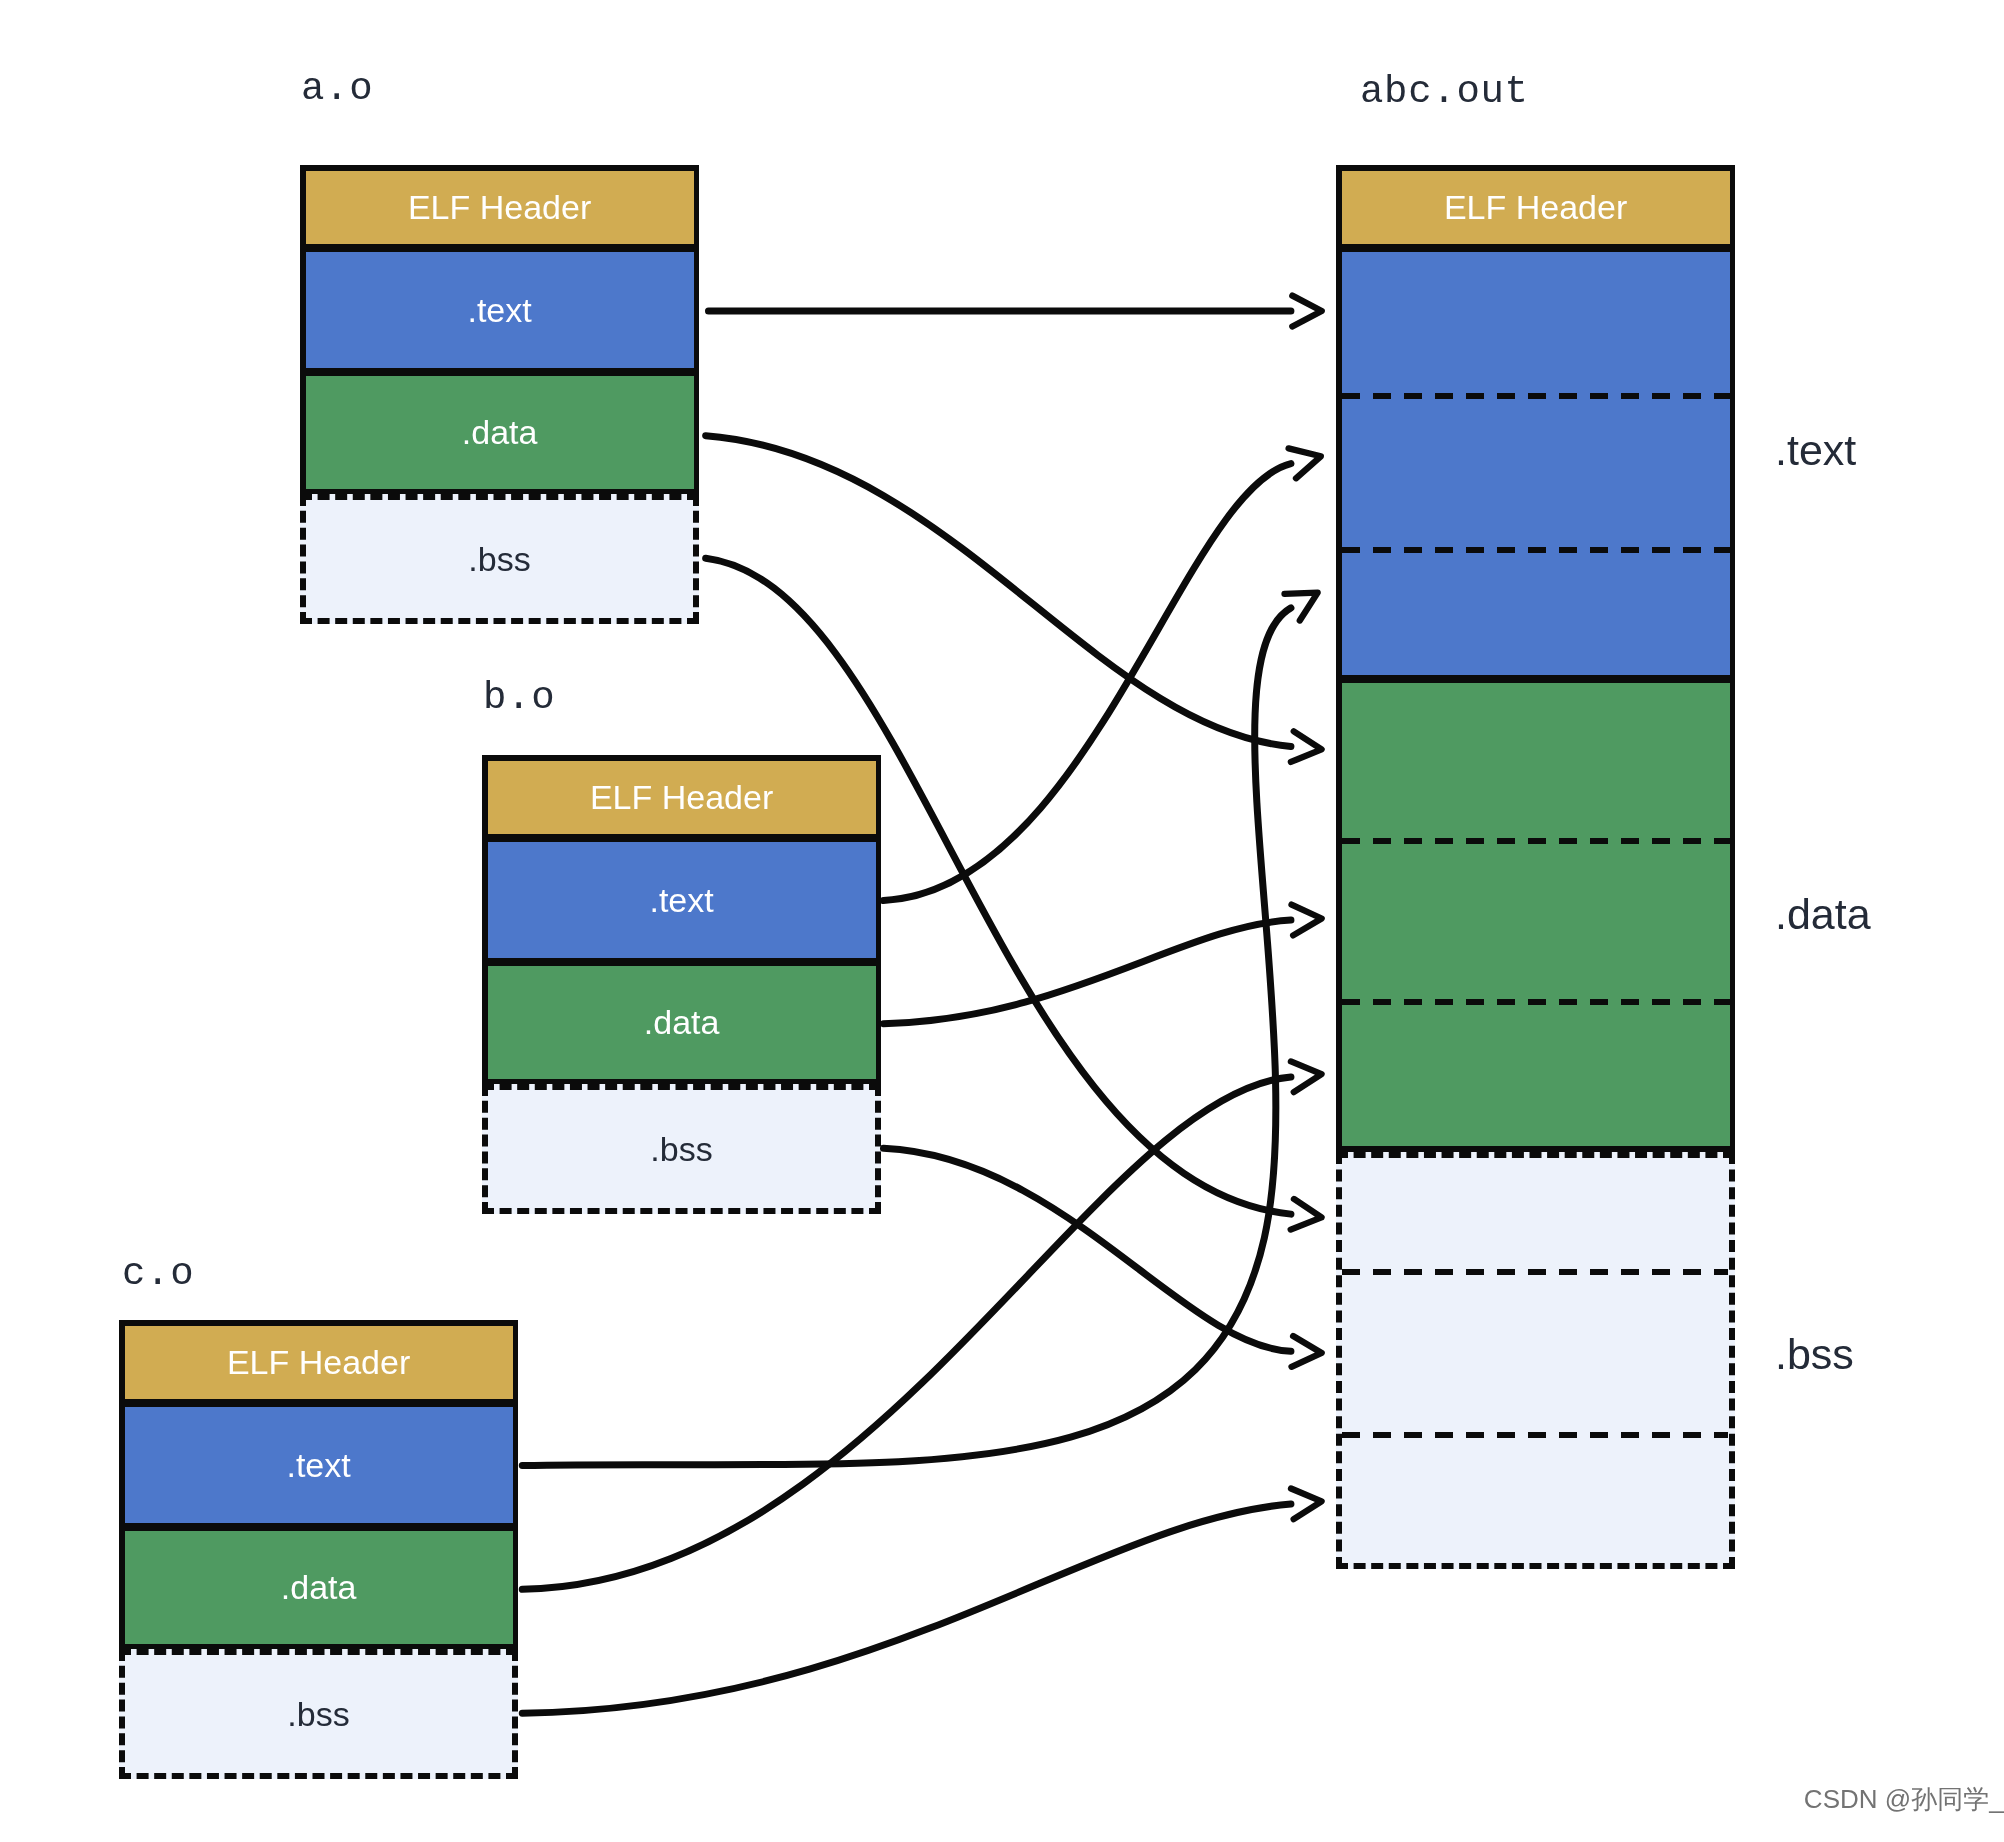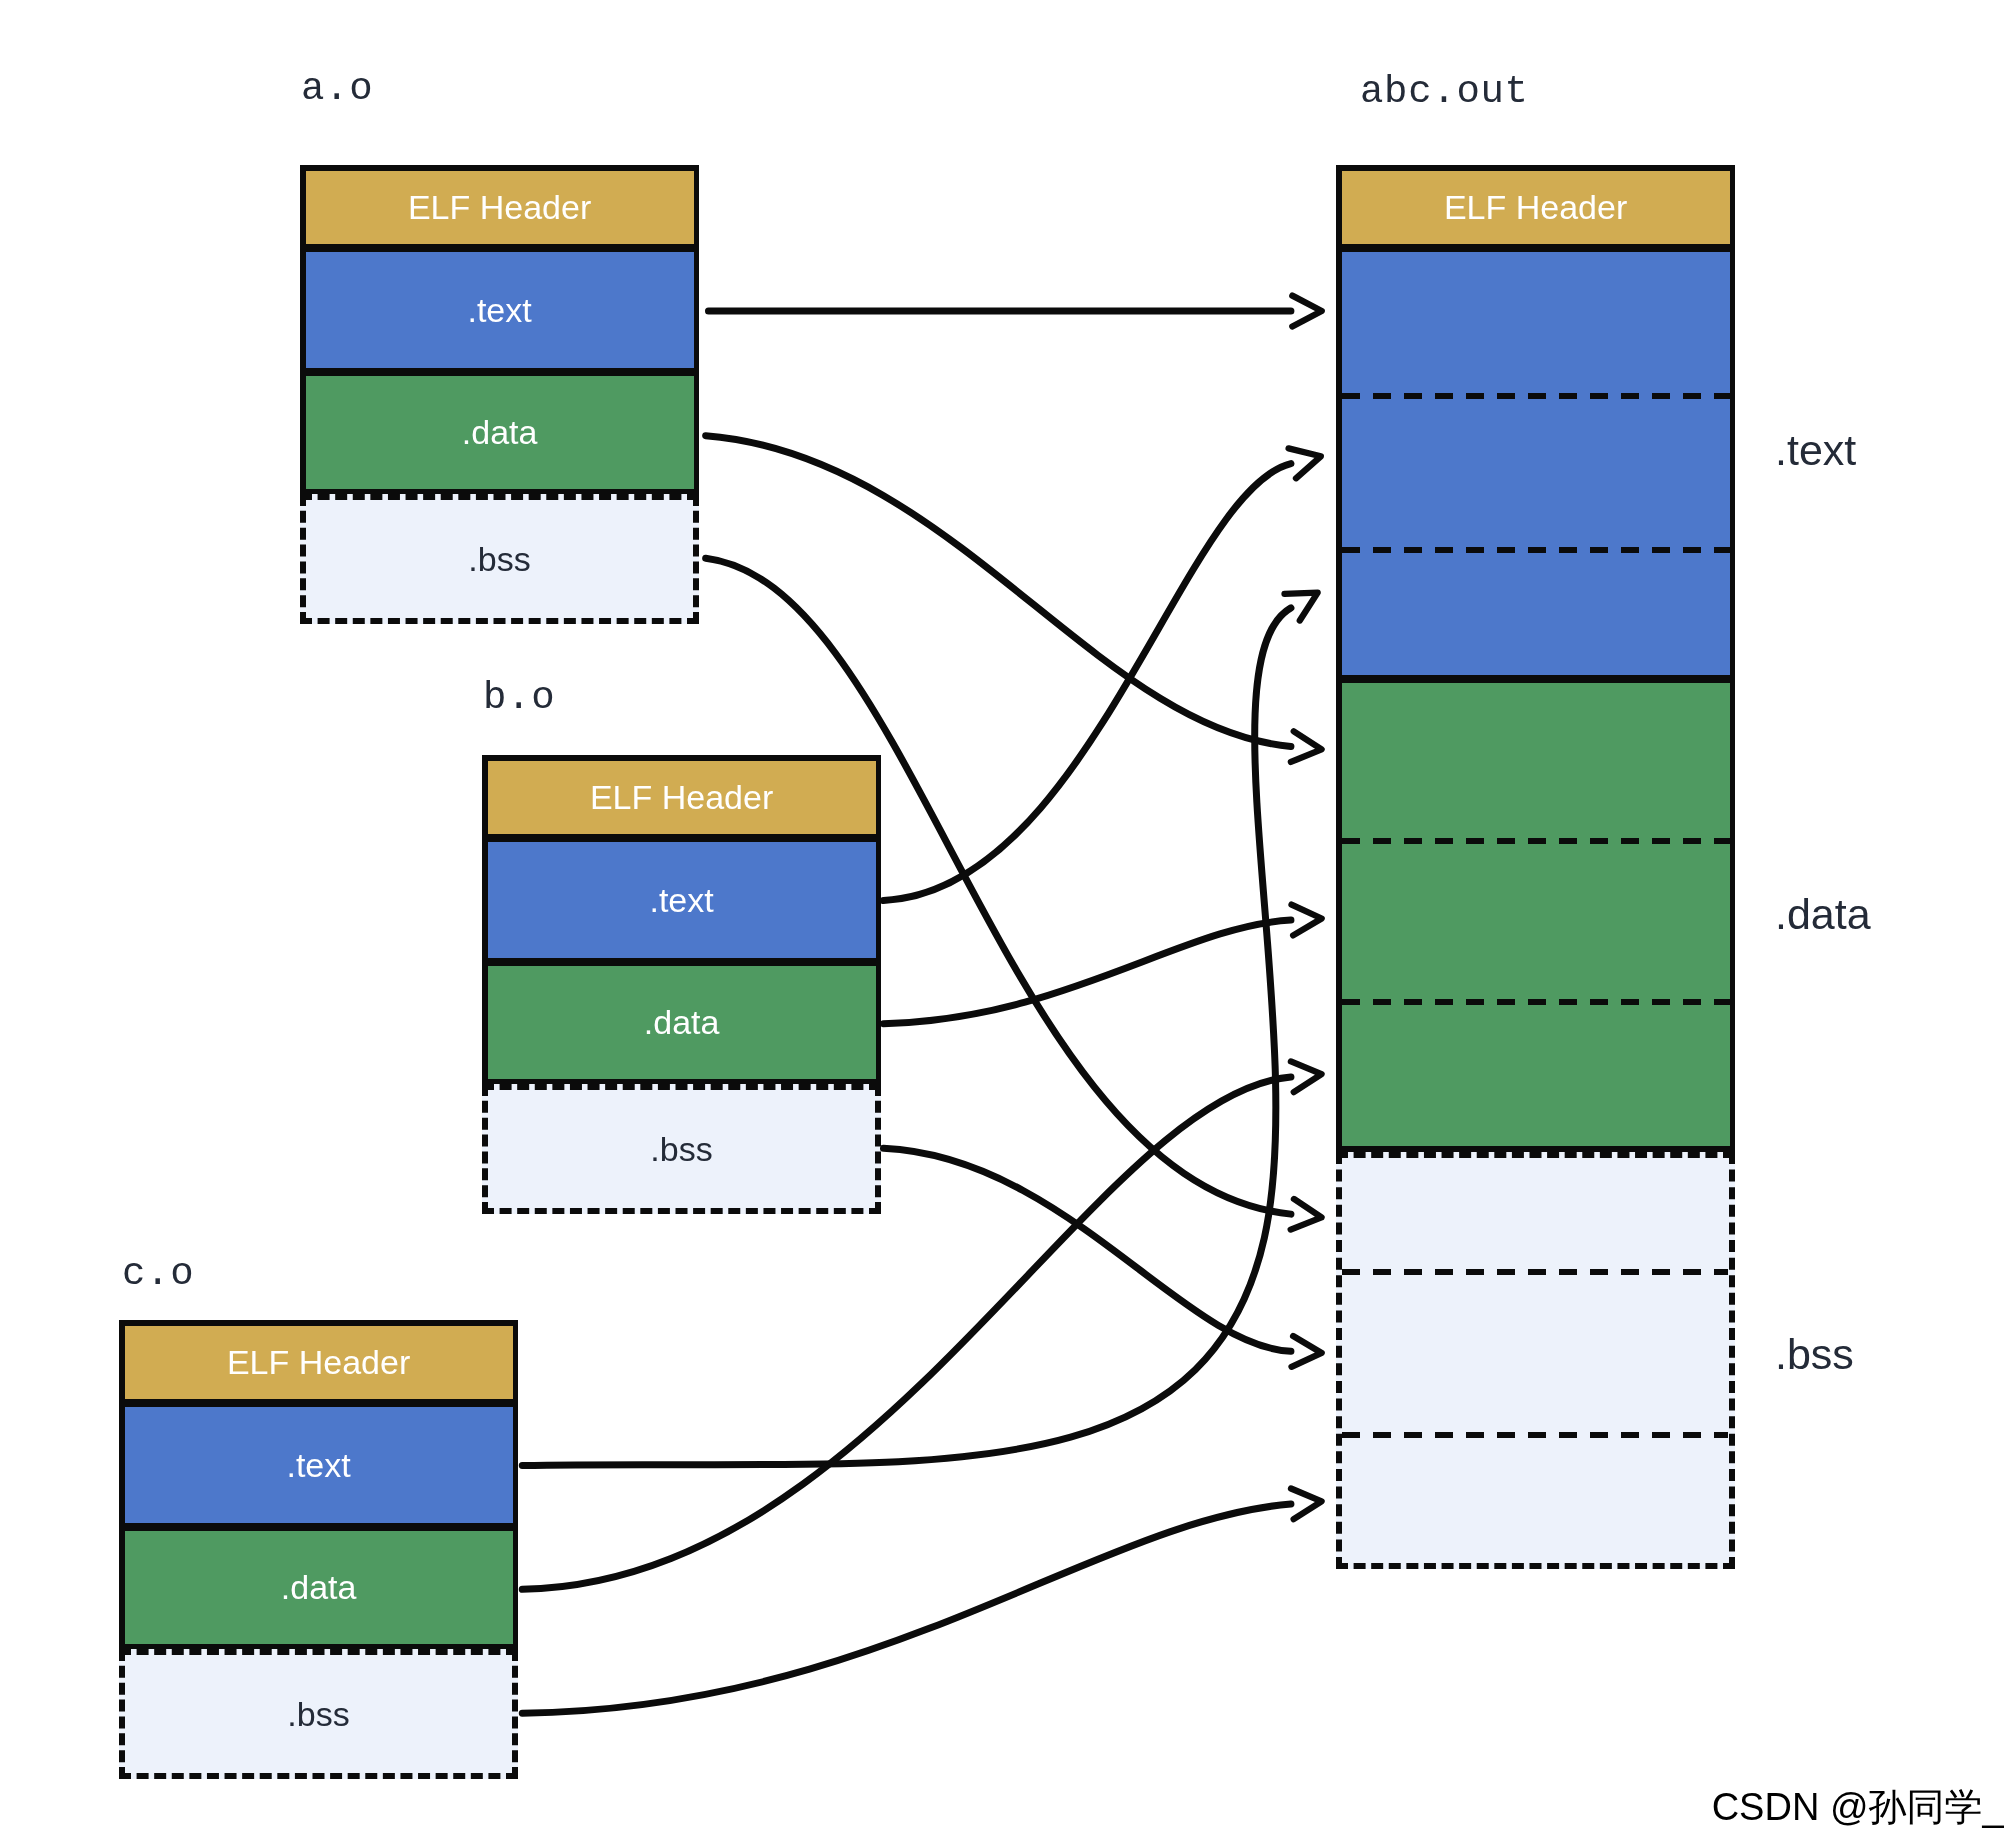--- a/index.html
+++ b/index.html
@@ -65,21 +65,21 @@
   .merged-label {
     position: absolute; left: 1775px;
     font-size: 43px; color: #242b38;
   }
   .ml-text { top: 426px; }
   .ml-data { top: 890px; }
   .ml-bss  { top: 1330px; }
 
   .watermark {
     position: absolute; right: 1.4px; top: 1782px;
-    font-size: 38px; color: #000000;
+    font-size: 26px; color: #737373;
     text-shadow: 1.4px 1.4px 0 #ffffff;
     white-space: nowrap;
   }
   #wires { position: absolute; left: 0; top: 0; z-index: 5; pointer-events: none; }
 </style>
 </head>
 <body>
 
 <div id="canvas">
 

